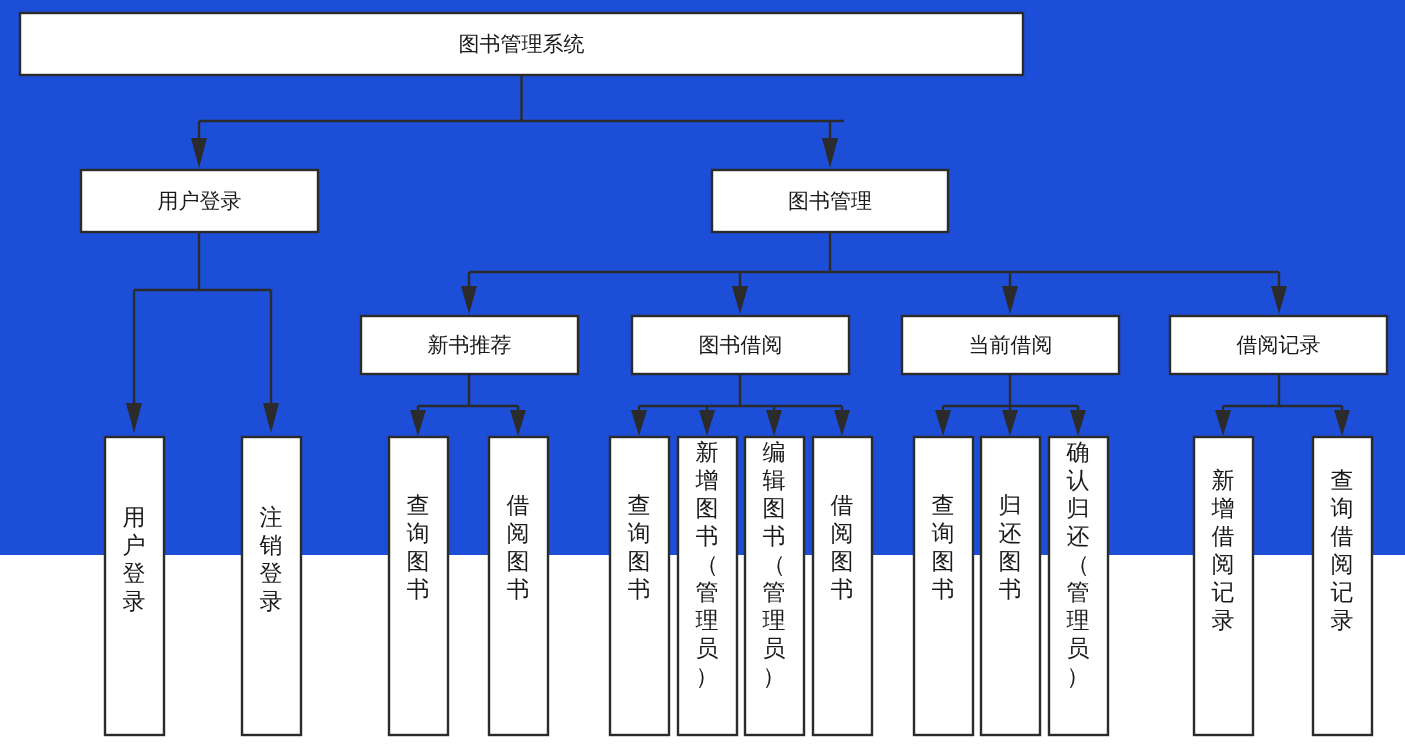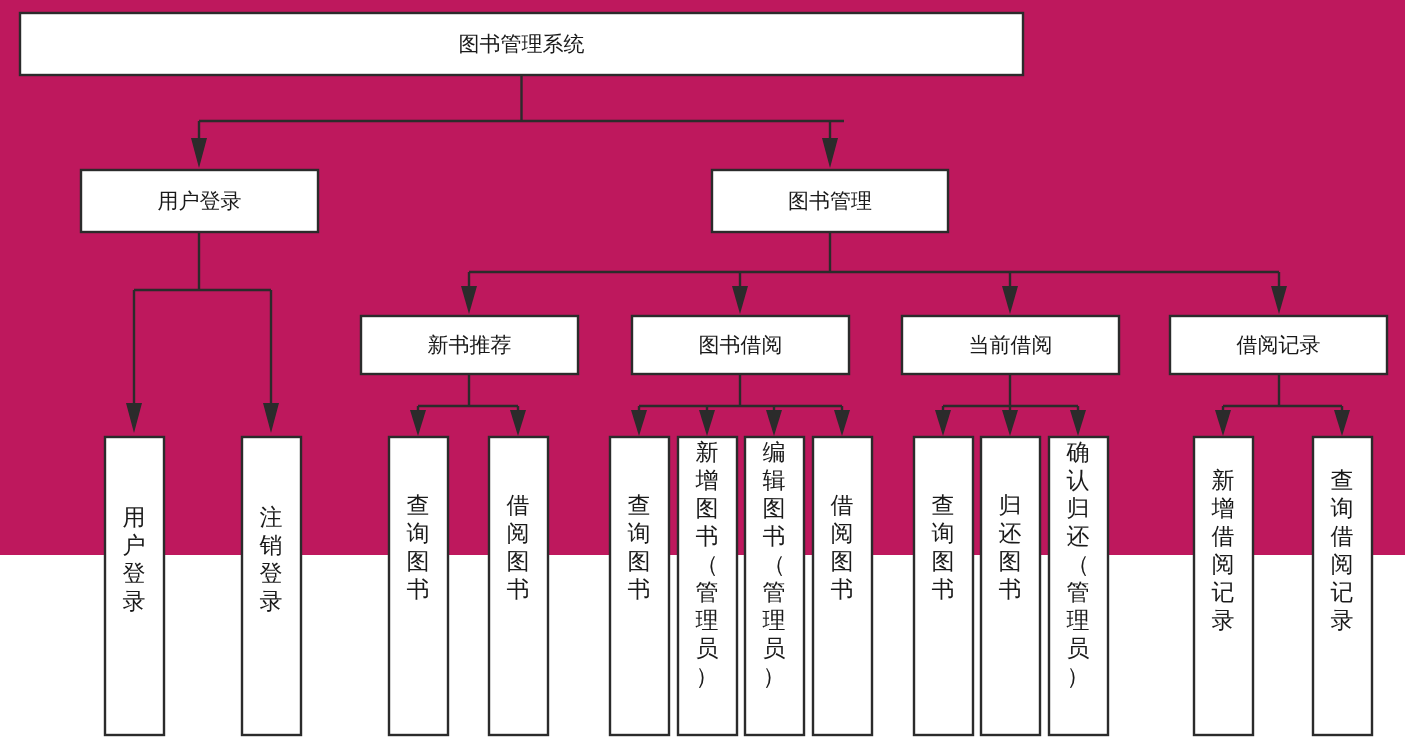--- a/index.html
+++ b/index.html
@@ -10,21 +10,21 @@
   body {
     width: 1405px;
     height: 747px;
     font-family: "Liberation Sans", "DejaVu Sans", sans-serif;
     overflow: hidden;
   }
   #diagram-root {
     position: relative;
     width: 1405px;
     height: 555px;
-    background: #be185d;
+    background: #1d4ed8;
   }
   svg#flowchart {
     position: absolute;
     left: 0;
     top: 0;
     width: 1405px;
     height: 747px;
     display: block;
   }
   .node-box {

